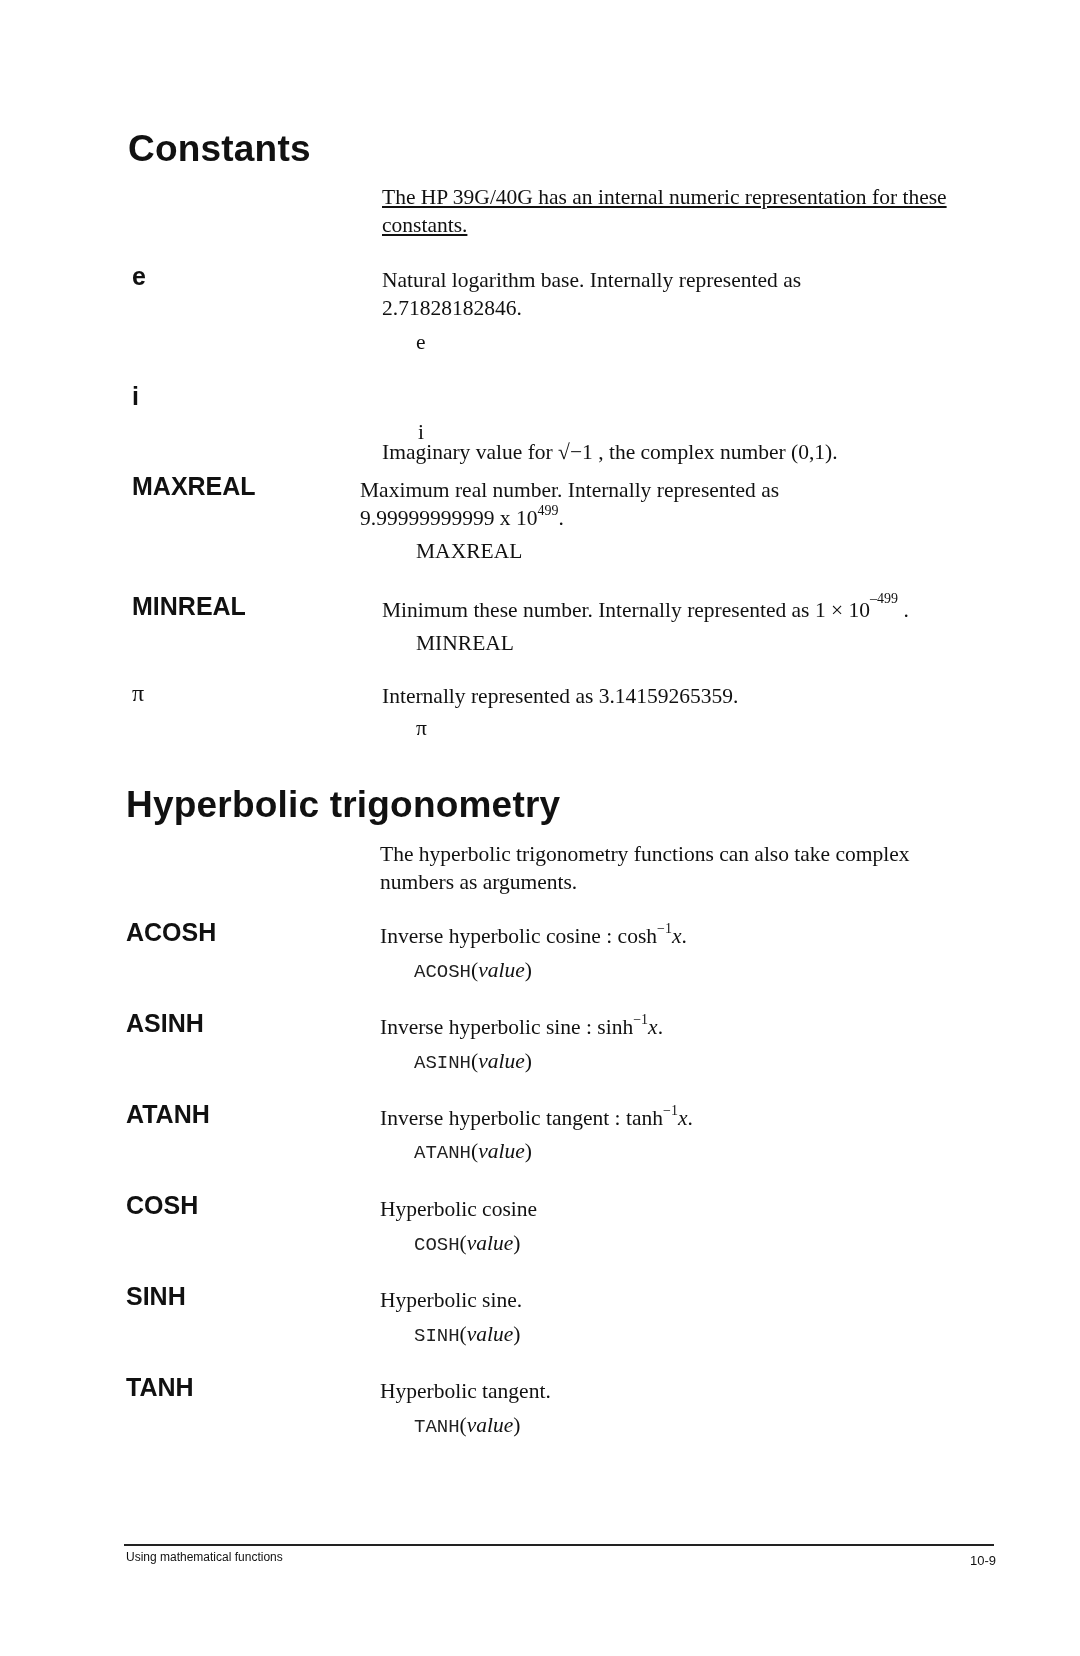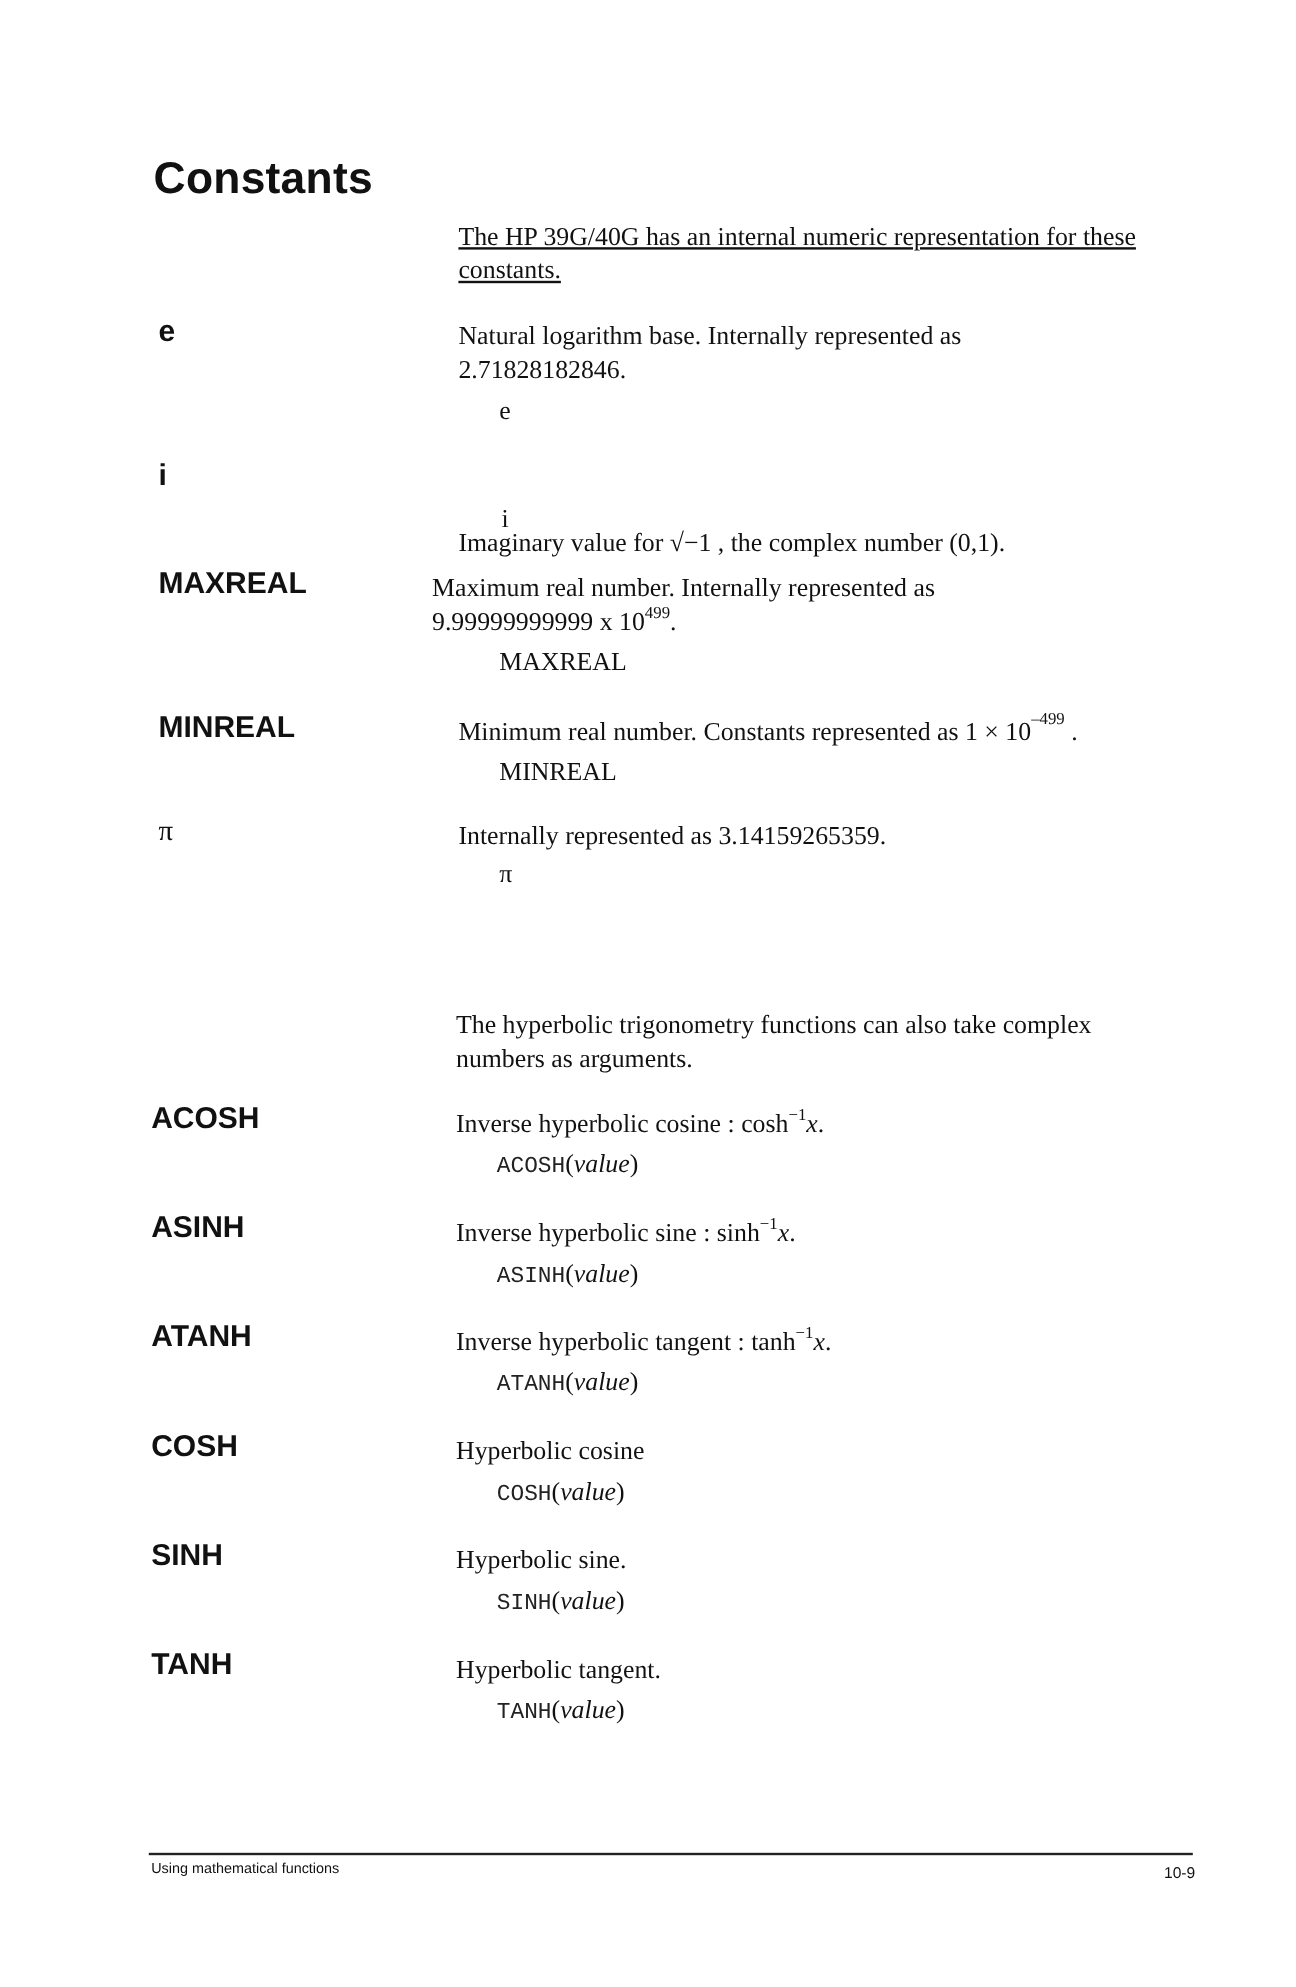--- a/index.html
+++ b/index.html
@@ -41,28 +41,29 @@
 
   <div class="label" style="top:472px;">MAXREAL</div>
   <div class="body" style="left:360px; top:476px;">
     <span>Maximum real number. Internally represented as</span><br>
     <span>9.99999999999 x 10</span><sup>499</sup><span>.</span>
   </div>
   <div class="syntax" style="left:416px; top:539px;">MAXREAL</div>
 
   <div class="label" style="top:592px;">MINREAL</div>
   <div class="body" style="left:382px; top:596px;">
-    <span>Minimum real number. Constants represented as </span><span>1 × 10</span><sup style="top:-6px;">–499</sup><span> .</span>
+    <span>Minimum these number. Internally represented as </span><span>1 × 10</span><sup style="top:-6px;">–499</sup><span> .</span>
   </div>
   <div class="syntax" style="left:416px; top:631px;">MINREAL</div>
 
   <div class="label serif" style="top:680px;">π</div>
   <div class="body" style="left:382px; top:682px;">Internally represented as 3.14159265359.</div>
   <div class="syntax" style="left:416px; top:716px;">π</div>
 
+  <h1 class="h1" style="left:126px; top:784px;">Hyperbolic trigonometry</h1>
 
   <div class="body" style="left:380px; top:840px; width:590px;">The hyperbolic trigonometry functions can also take complex numbers as arguments.</div>
 
   <div class="label" style="top:918px; left:126px;">ACOSH</div>
   <div class="body" style="left:380px; top:922px;">
     <span>Inverse hyperbolic cosine :  cosh</span><sup>−1</sup><span class="it">x</span><span>.</span>
   </div>
   <div class="syntax" style="left:414px; top:958px;">
     <span class="mono">ACOSH</span><span>(</span><span class="it">value</span><span>)</span>
   </div>

